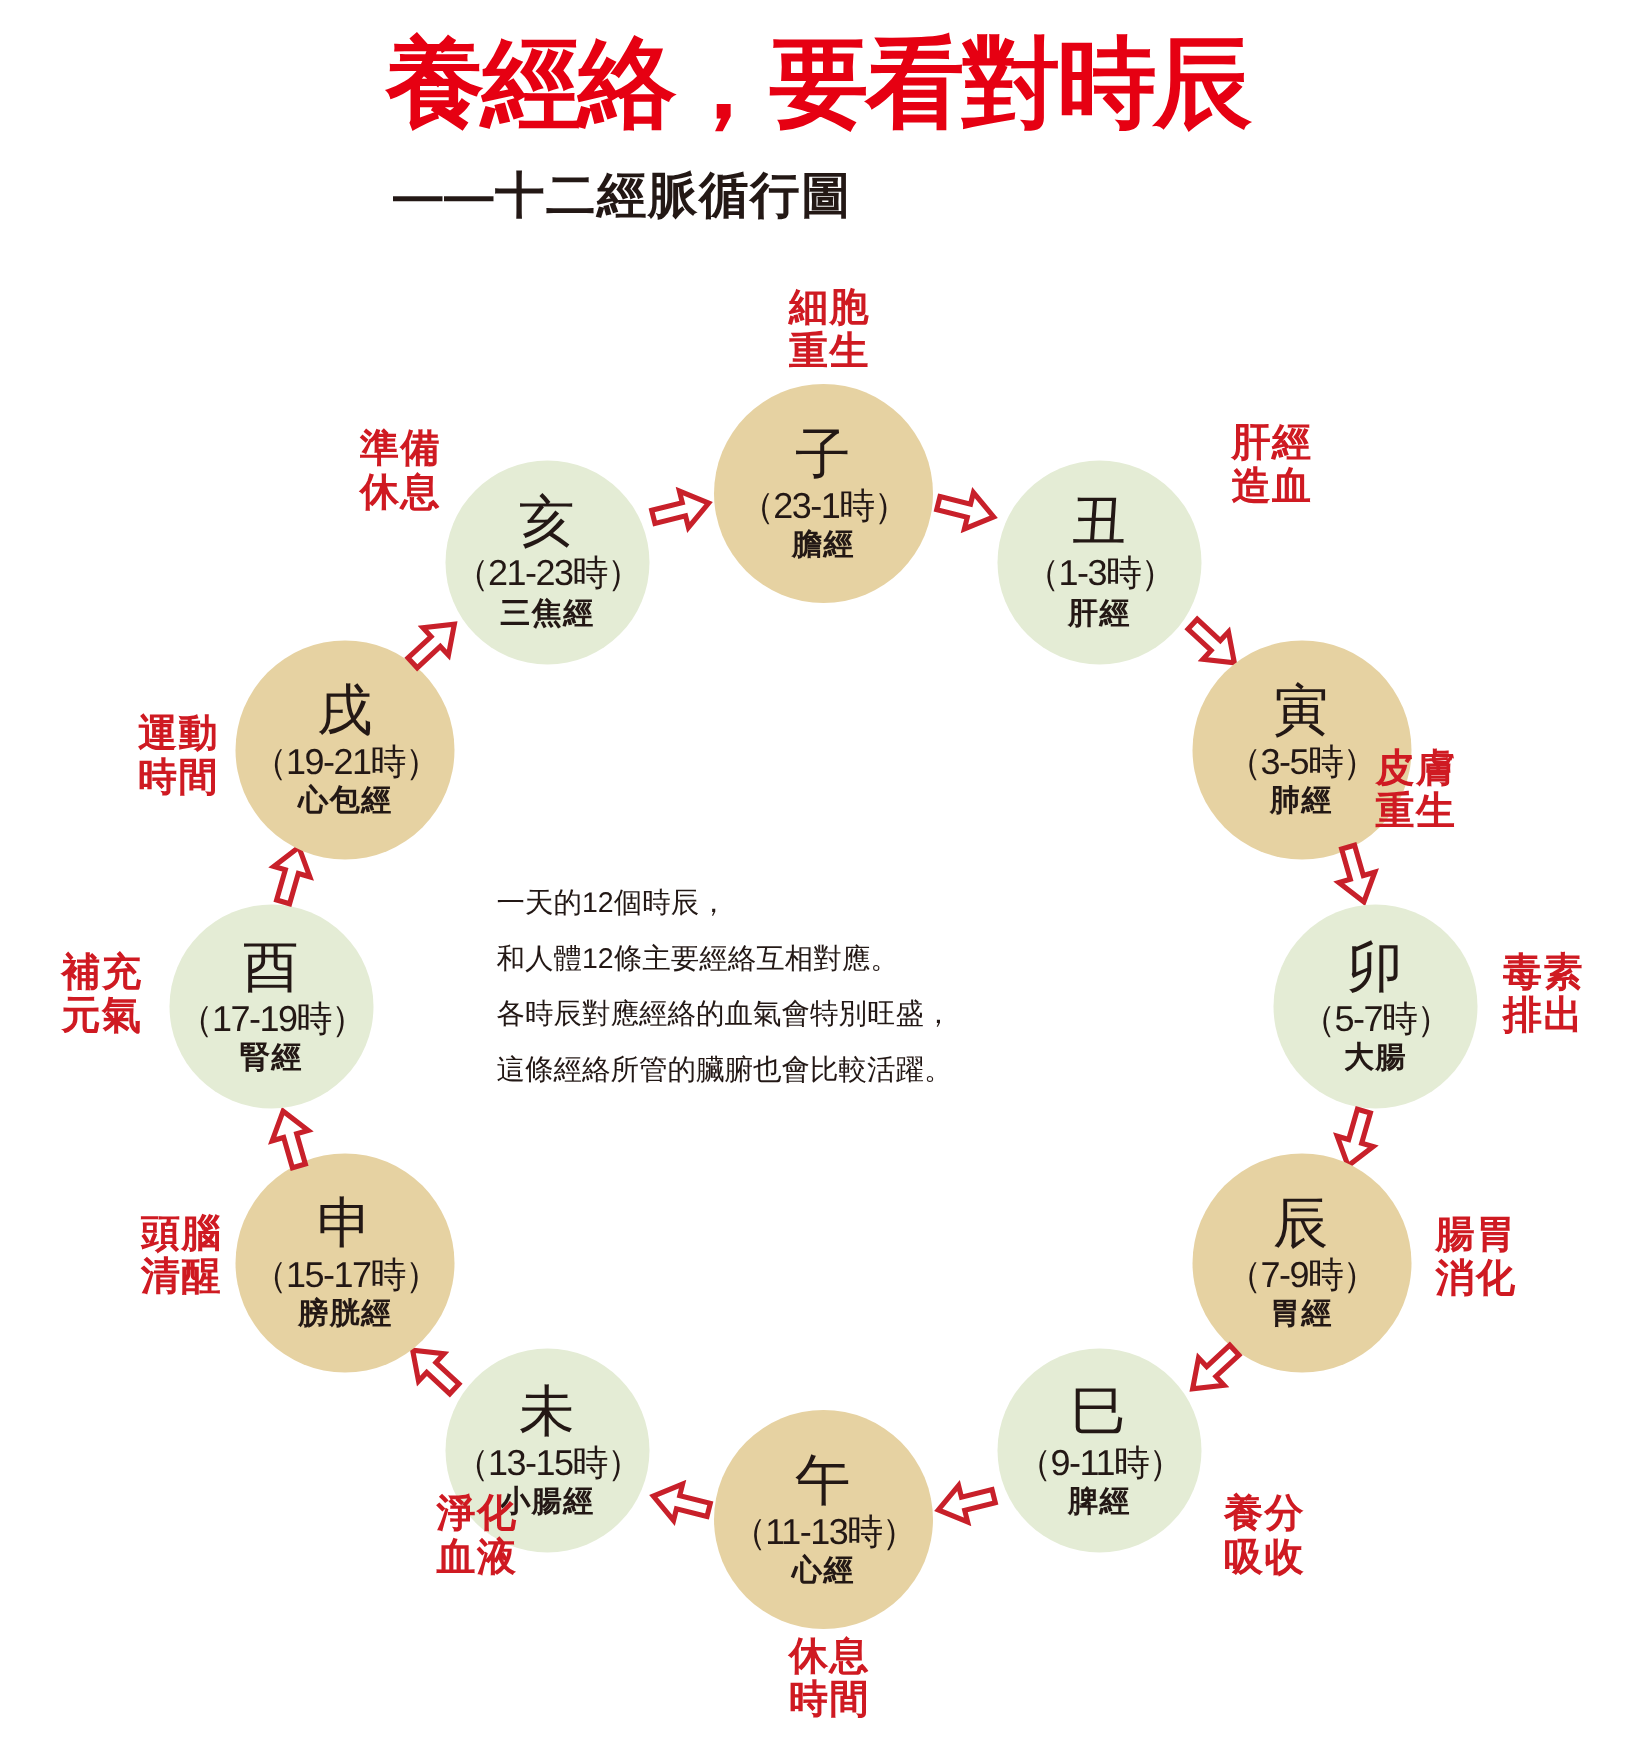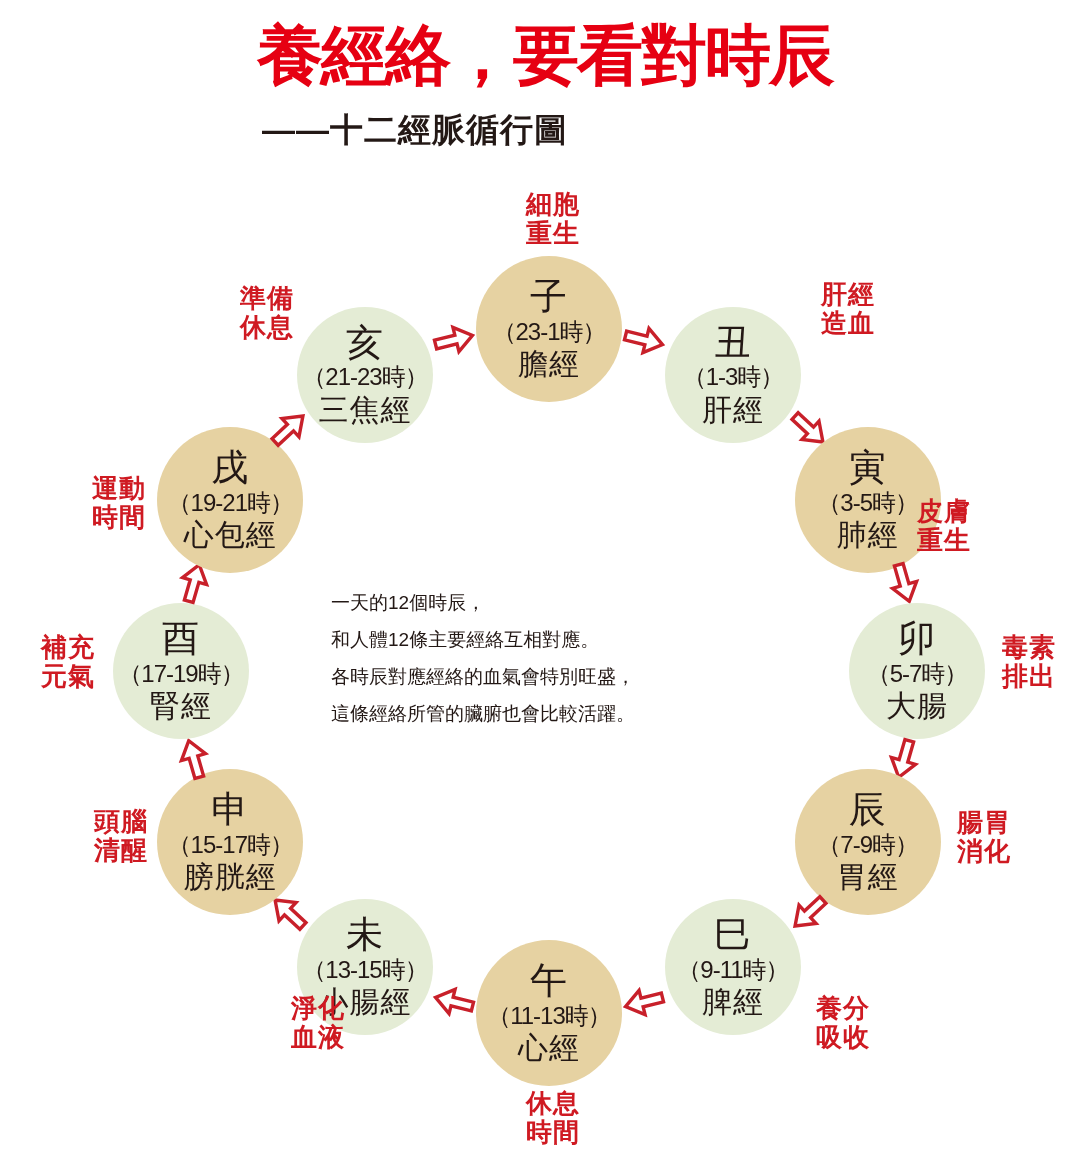--- a/index.html
+++ b/index.html
@@ -21,21 +21,21 @@
     position:absolute; left:331px; top:584px;
     font-size:19px; line-height:37px; color:var(--ink);
   }
   .node {
     position:absolute; border-radius:50%;
     display:flex; flex-direction:column; align-items:center; justify-content:center;
     text-align:center; color:var(--ink);
   }
   .node .branch   { font-size:37px; line-height:1.08; letter-spacing:1px; }
   .node .time     { font-size:24px; line-height:1.22; letter-spacing:-1px; white-space:nowrap; }
-  .node .meridian { font-size:30px; line-height:1.18; letter-spacing:1px; white-space:nowrap; }
+  .node .meridian { font-size:20px; line-height:1.18; letter-spacing:1px; white-space:nowrap;font-weight:bold; }
   .outer-label {
     position:absolute; transform:translate(-50%,-50%);
     color:var(--label-red); font-weight:bold; font-size:26px; line-height:1.1;
     letter-spacing:1px; white-space:nowrap;
   }
   .arrow { position:absolute; width:44px; height:32px; }
   .arrow svg { display:block; }
 </style>
 </head>
 <body>

